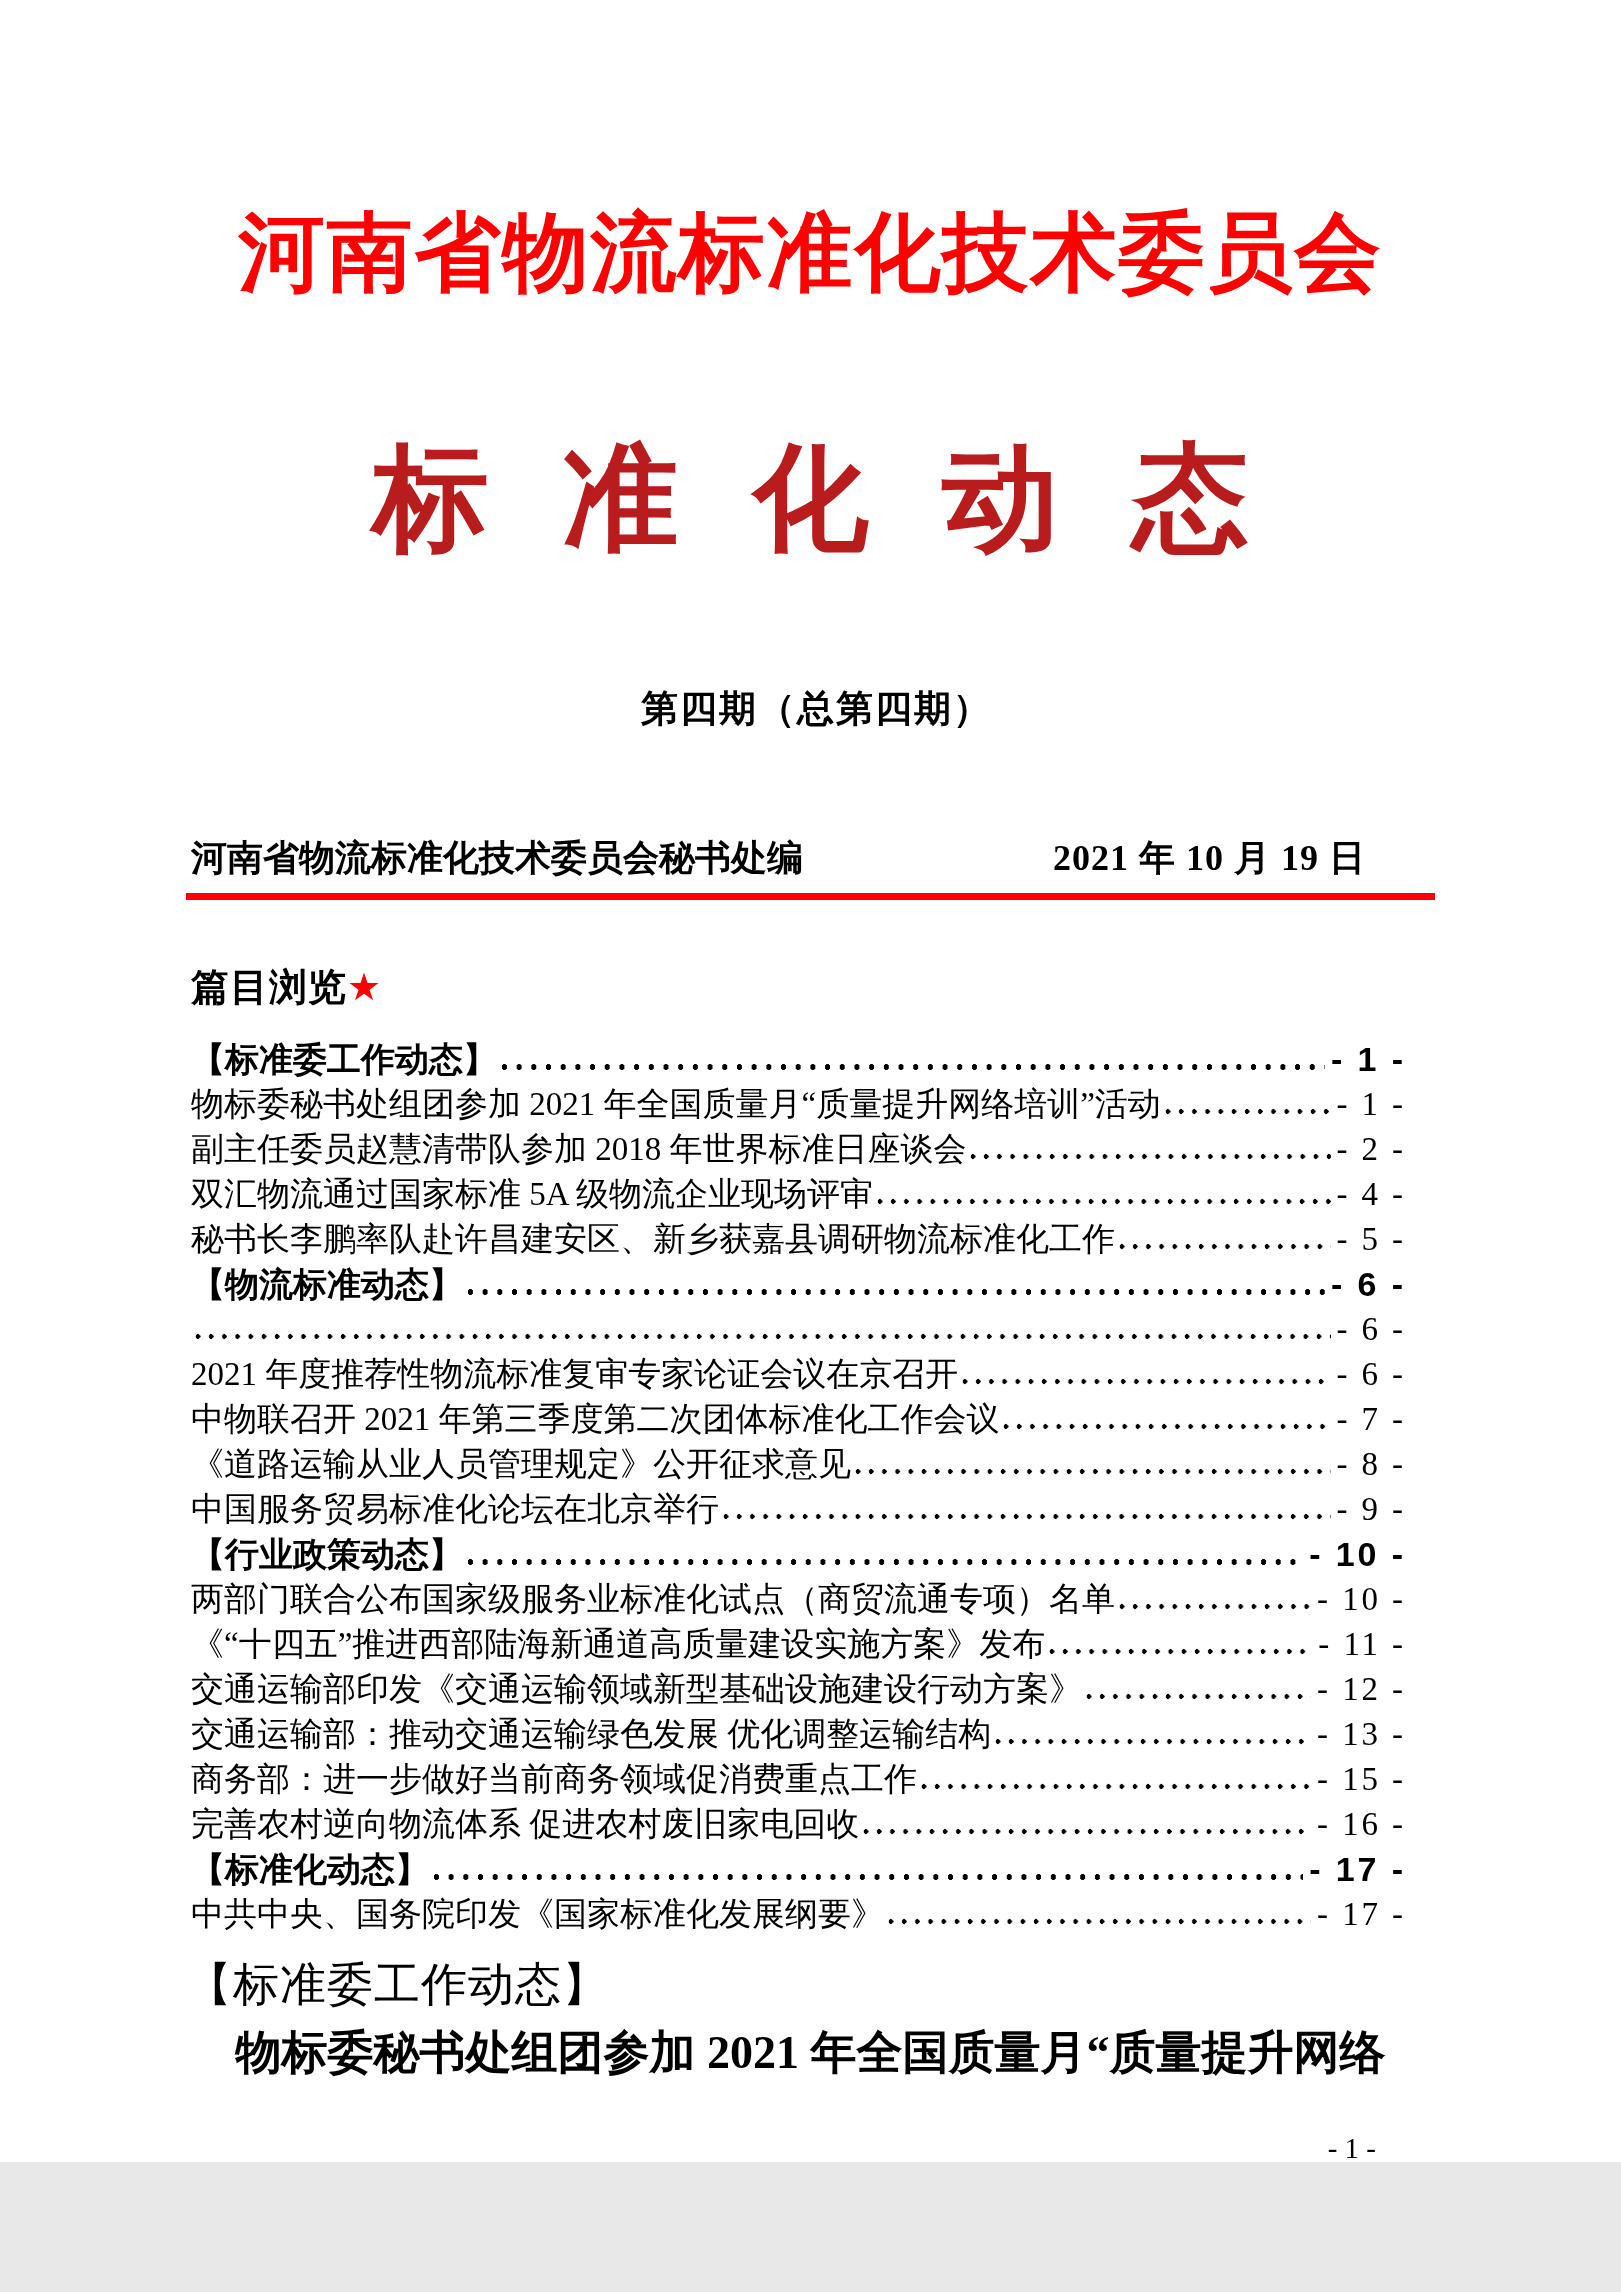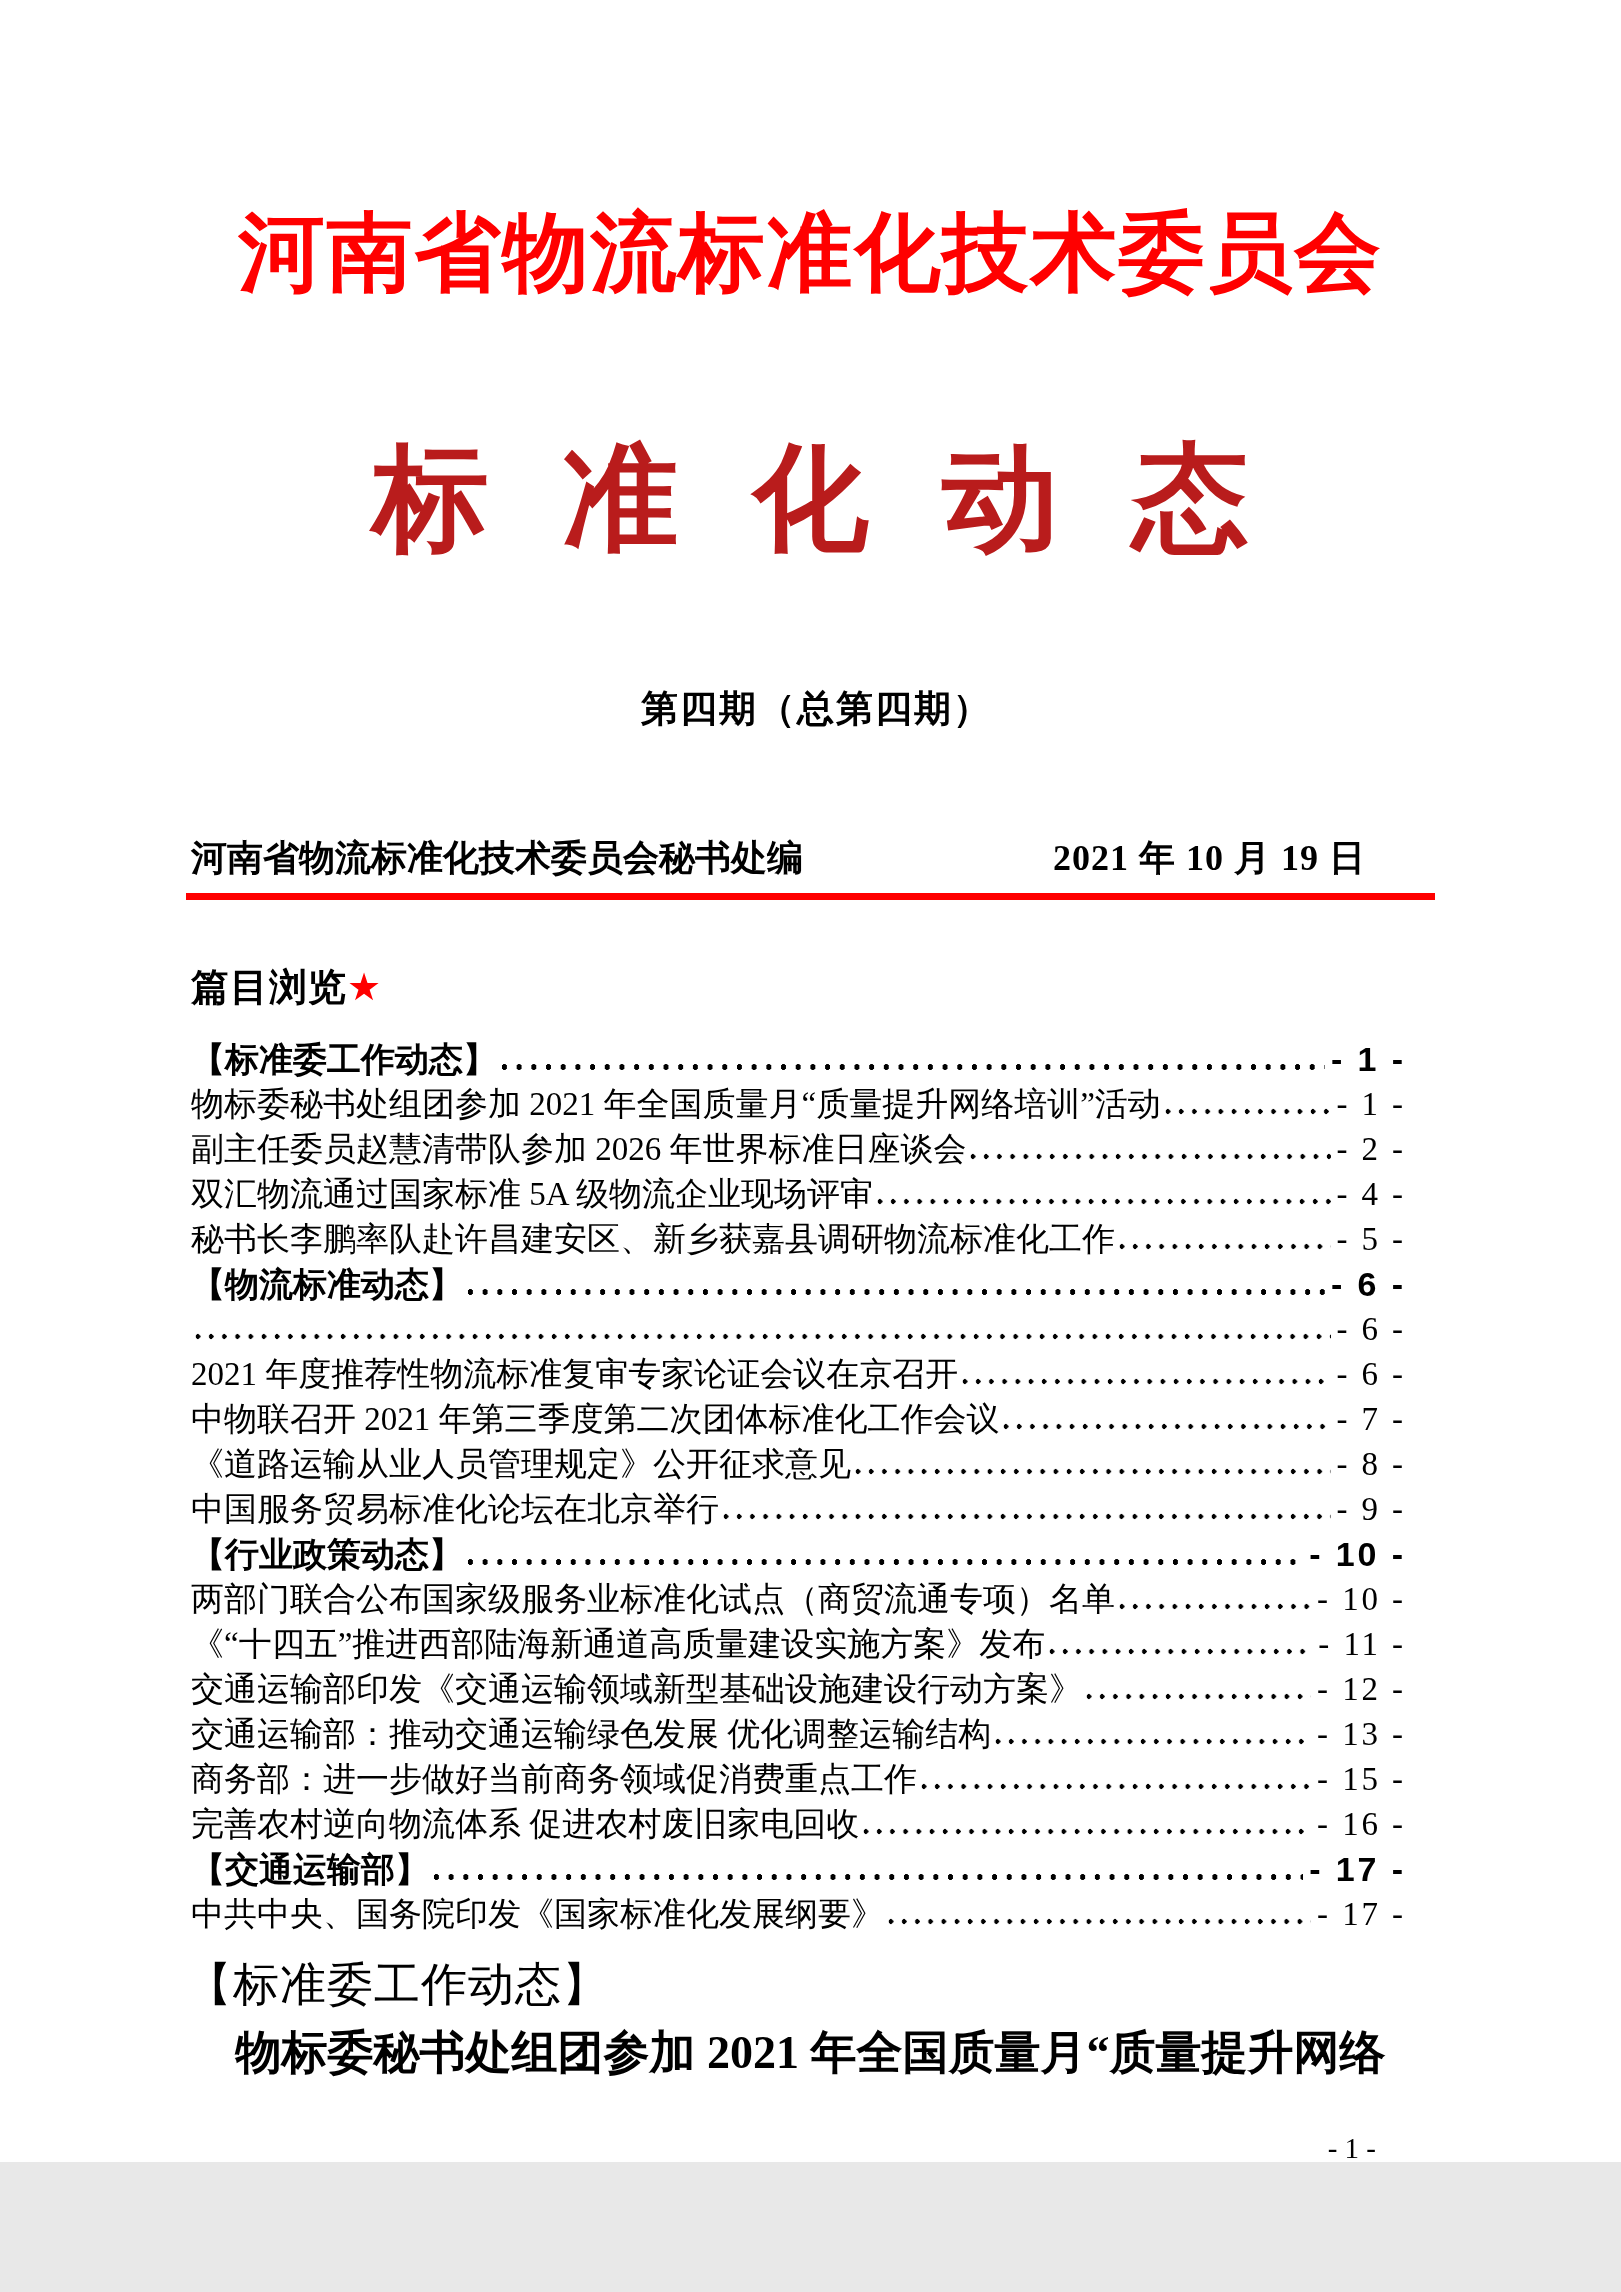--- a/index.html
+++ b/index.html
@@ -122,21 +122,21 @@
         <span class="toc-label">【标准委工作动态】</span>
         <span class="dots"></span>
         <span class="toc-page">- 1 -</span>
       </div>
     <div class="toc-row">
         <span class="toc-label">物标委秘书处组团参加 2021 年全国质量月“质量提升网络培训”活动</span>
         <span class="dots"></span>
         <span class="toc-page">- 1 -</span>
       </div>
     <div class="toc-row">
-        <span class="toc-label">副主任委员赵慧清带队参加 2026 年世界标准日座谈会</span>
+        <span class="toc-label">副主任委员赵慧清带队参加 2018 年世界标准日座谈会</span>
         <span class="dots"></span>
         <span class="toc-page">- 2 -</span>
       </div>
     <div class="toc-row">
         <span class="toc-label">双汇物流通过国家标准 5A 级物流企业现场评审</span>
         <span class="dots"></span>
         <span class="toc-page">- 4 -</span>
       </div>
     <div class="toc-row">
         <span class="toc-label">秘书长李鹏率队赴许昌建安区、新乡获嘉县调研物流标准化工作</span>
@@ -201,21 +201,21 @@
         <span class="toc-label">商务部：进一步做好当前商务领域促消费重点工作</span>
         <span class="dots"></span>
         <span class="toc-page">- 15 -</span>
       </div>
     <div class="toc-row">
         <span class="toc-label">完善农村逆向物流体系 促进农村废旧家电回收</span>
         <span class="dots"></span>
         <span class="toc-page">- 16 -</span>
       </div>
     <div class="toc-row section">
-        <span class="toc-label">【交通运输部】</span>
+        <span class="toc-label">【标准化动态】</span>
         <span class="dots"></span>
         <span class="toc-page">- 17 -</span>
       </div>
     <div class="toc-row">
         <span class="toc-label">中共中央、国务院印发《国家标准化发展纲要》</span>
         <span class="dots"></span>
         <span class="toc-page">- 17 -</span>
       </div>
   </div>
 

